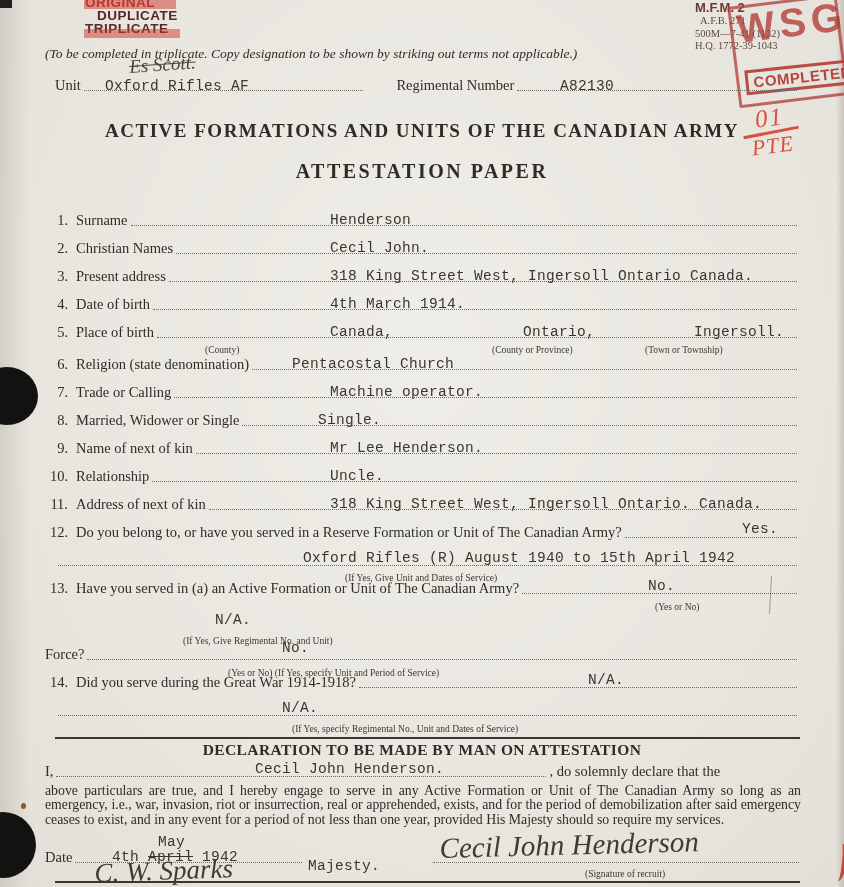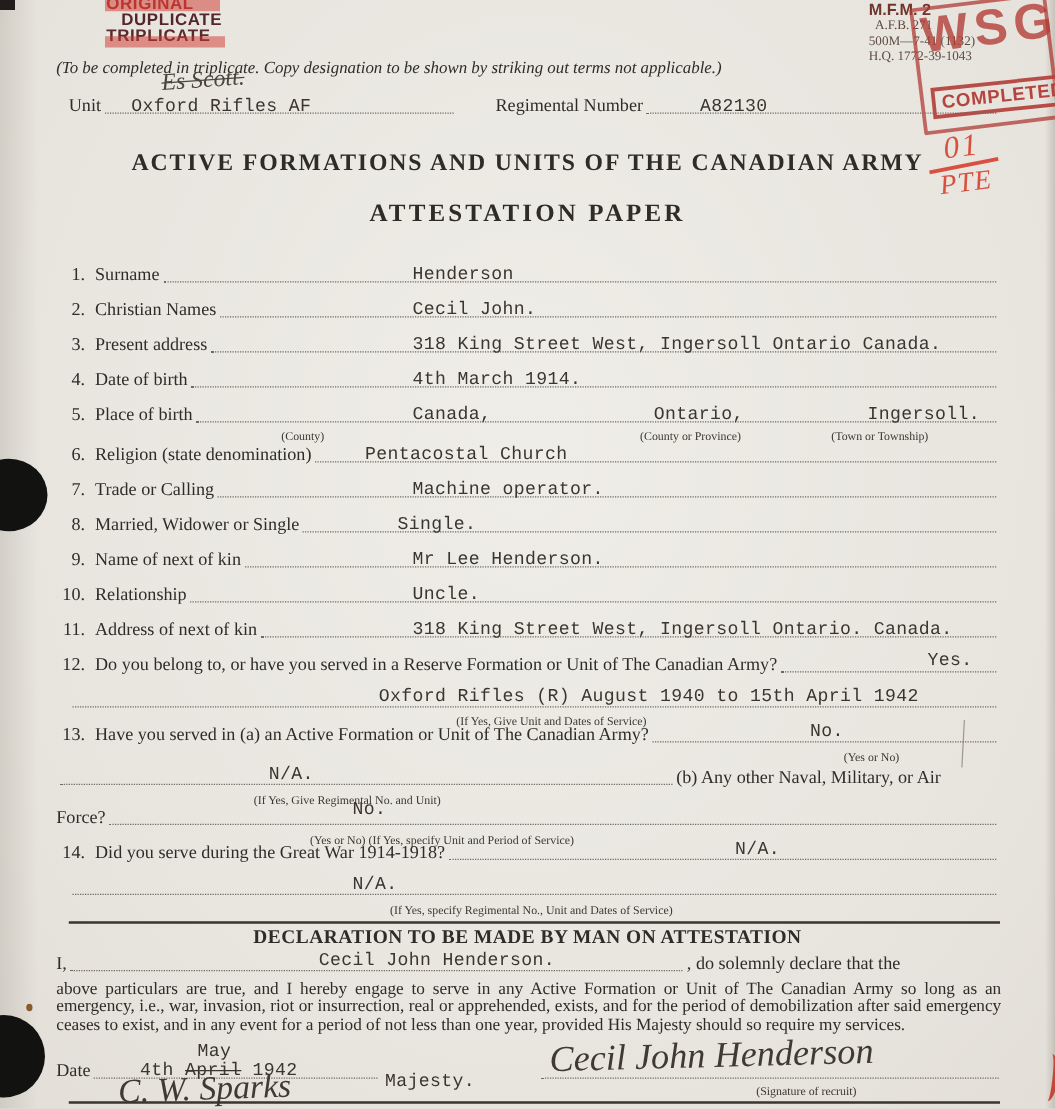--- a/index.html
+++ b/index.html
@@ -9,21 +9,21 @@
         font-family:"Liberation Serif",serif;color:#2f2c27;}
   .edgeL{position:absolute;left:0;top:0;bottom:0;width:30px;background:linear-gradient(to right,rgba(120,113,100,.18),transparent);}
   .edgeR{position:absolute;right:0;top:0;bottom:0;width:8px;background:linear-gradient(to left,rgba(120,113,100,.28),transparent);}
   .abs{position:absolute;white-space:nowrap;}
   .r{position:absolute;display:flex;align-items:flex-end;height:18px;font-size:14.5px;color:#2f2c27;}
   .num{flex:none;display:inline-block;width:23px;text-align:right;margin-right:8px;}
   .lbl{flex:none;white-space:nowrap;}
   .dots{flex:1;border-bottom:1.5px dotted #6f6a60;margin:0 3px 3px 3px;height:2px;min-width:10px;}
   .typed{font-family:"Liberation Mono",monospace;font-weight:400;font-size:14.5px;
          color:#3a362f;letter-spacing:.3px;white-space:nowrap;}
-  .sub{position:absolute;font-size:9.5px;color:#3c382f;white-space:nowrap;margin-left:20px;}
+  .sub{position:absolute;font-size:9.5px;color:#3c382f;white-space:nowrap;}
   .hand{font-style:italic;color:#4a463e;white-space:nowrap;transform-origin:left bottom;}
   .title1{position:absolute;left:0;right:0;text-align:center;font-weight:700;font-size:19px;letter-spacing:1.5px;}
   .title2{position:absolute;left:0;right:0;text-align:center;font-weight:700;font-size:20px;letter-spacing:2.5px;}
   .copyline{font-family:"Liberation Sans",sans-serif;font-weight:700;font-size:13.5px;letter-spacing:.5px;line-height:13px;}
   .redband{position:absolute;background:rgba(205,52,44,.5);}
   .mfm1{font-family:"Liberation Sans",sans-serif;font-weight:700;font-size:13px;color:#6e362e;}
   .mfm{font-family:"Liberation Serif",serif;font-size:10.5px;color:#5d4a40;line-height:12.5px;}
   .stamp{position:absolute;left:733px;top:0px;width:104px;height:96px;transform:rotate(-7deg);
          border:3px solid rgba(178,59,53,.75);border-radius:2px;}
   .wsg{position:absolute;left:4px;top:-2px;width:100%;text-align:center;
@@ -192,24 +192,20 @@
 
   <div class="r" style="left:45px;top:579px;right:44px;">
     <span class="num">13.</span>
     <span class="lbl">Have you served in (a) an Active Formation or Unit of The Canadian Army?</span>
     <span class="dots"></span>
   </div>
   <span class="typed abs" style="left:648px;top:578px;">No.</span>
   <span class="sub" style="left:655px;top:602px;">(Yes or No)</span>
   <div class="abs" style="left:770px;top:576px;width:1px;height:38px;background:rgba(70,64,56,.45);transform:rotate(3deg);"></div>
 
-  <div class="r" style="left:45px;top:613px;right:44px;">
-    <span class="dots" style="max-width:490px;"></span>
-    <span class="lbl">(b) Any other Naval, Military, or Air</span>
-  </div>
   <span class="typed abs" style="left:215px;top:612px;">N/A.</span>
   <span class="sub" style="left:183px;top:636px;">(If Yes, Give Regimental No. and Unit)</span>
 
   <div class="r" style="left:45px;top:645px;right:44px;">
     <span class="lbl">Force?</span>
     <span class="dots"></span>
   </div>
   <span class="typed abs" style="left:282px;top:640px;">No.</span>
   <span class="sub" style="left:228px;top:668px;">(Yes or No) (If Yes, specify Unit and Period of Service)</span>
 

